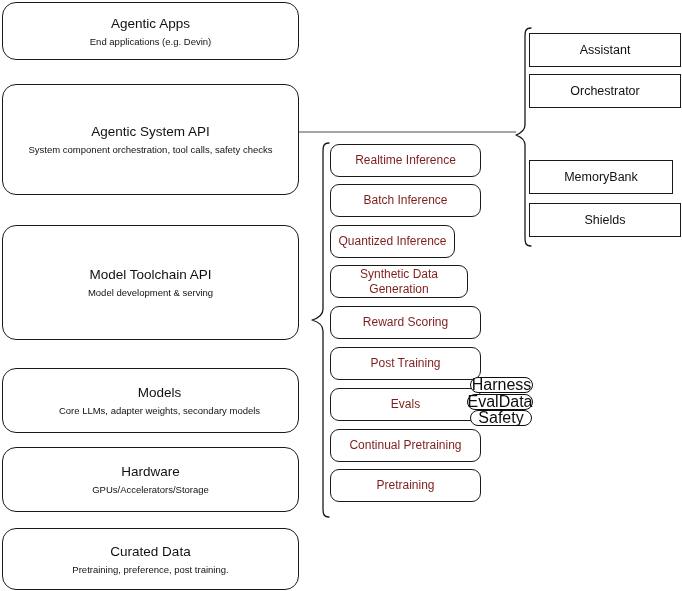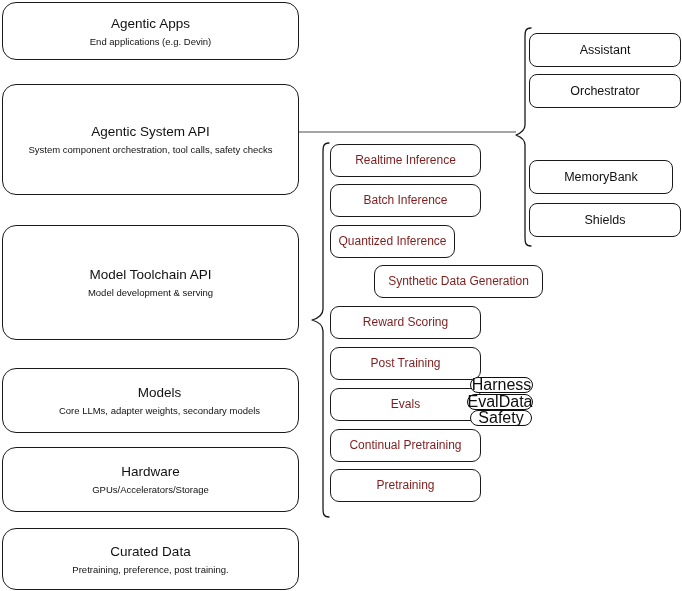--- a/index.html
+++ b/index.html
@@ -46,21 +46,21 @@
   .capability {
     border-radius: 9px;
     border-width: 1.2px;
   }
   .capability .title {
     font-size: 12px;
     line-height: 15px;
     color: #7f1d1d;
   }
   .component {
-    border-radius: 8px;
+    border-radius: 0;
     border-width: 1.2px;
   }
   .component .title {
     font-size: 12.5px;
     line-height: 16px;
     color: #111111;
   }
   .pill {
     position: absolute;
     box-sizing: border-box;
@@ -147,21 +147,21 @@
 
   <div class="node capability" style="left:330px; top:144px; width:151px; height:33px;">
     <div class="title">Realtime Inference</div>
   </div>
   <div class="node capability" style="left:330px; top:184px; width:151px; height:33px;">
     <div class="title">Batch Inference</div>
   </div>
   <div class="node capability" style="left:330px; top:225px; width:125px; height:33px;">
     <div class="title">Quantized Inference</div>
   </div>
-  <div class="node capability" style="left:330px; top:265px; width:169px; height:33px;margin-left:44px;">
+  <div class="node capability" style="left:330px; top:265px; width:138px; height:33px;">
     <div class="title">Synthetic Data Generation</div>
   </div>
   <div class="node capability" style="left:330px; top:306px; width:151px; height:33px;">
     <div class="title">Reward Scoring</div>
   </div>
   <div class="node capability" style="left:330px; top:347px; width:151px; height:33px;">
     <div class="title">Post Training</div>
   </div>
   <div class="node capability" style="left:330px; top:388px; width:151px; height:33px;">
     <div class="title">Evals</div>

